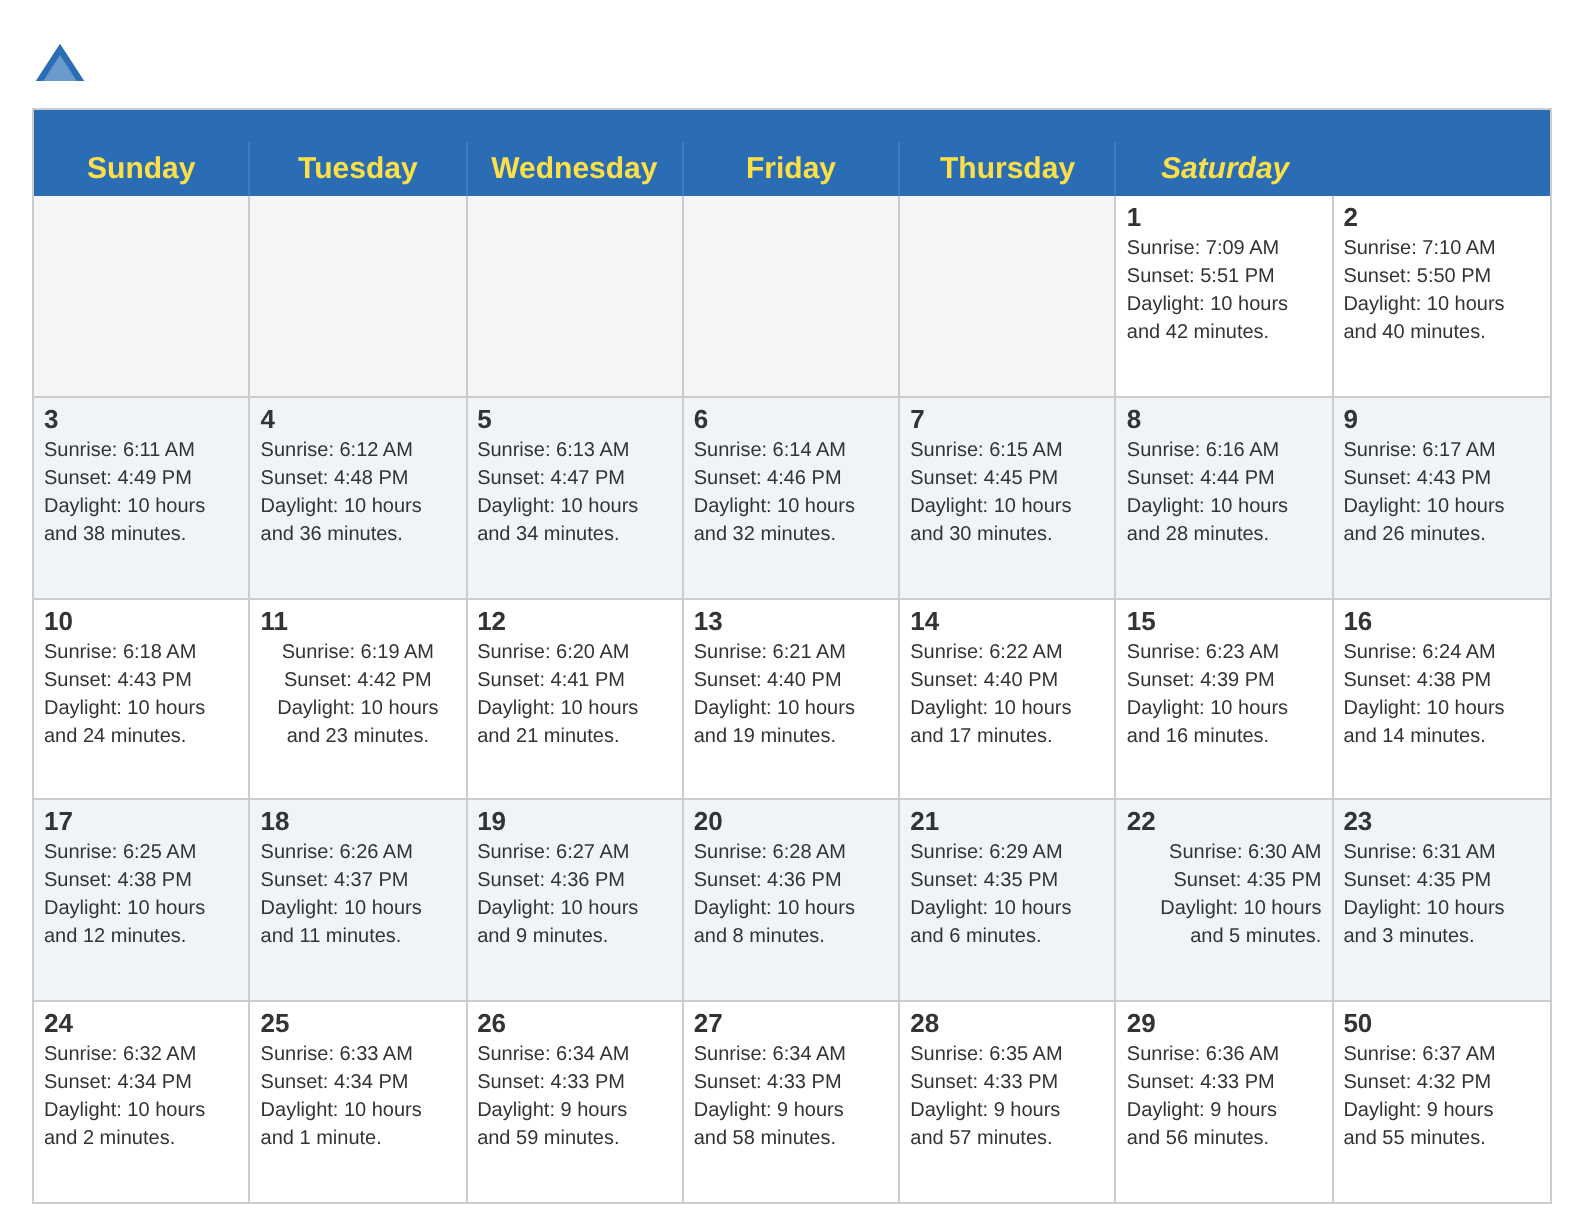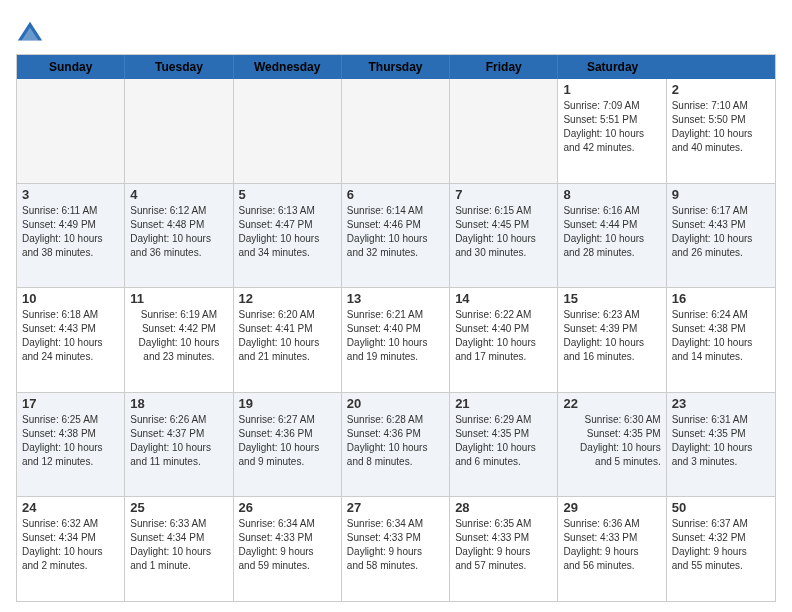--- a/index.html
+++ b/index.html
@@ -61,28 +61,29 @@
       font-size: 15px;
       color: #555;
       margin-top: 2px;
     }
     .cal-header {
       display: grid;
       grid-template-columns: repeat(7, 1fr);
       background: #2a6db5;
     }
     .cal-header-cell {
-      color: #000000;
-      font-size: 12px;
+      color: #fde047;
+      font-size: 15px;
       font-weight: bold;
       padding: 5px 4px;
       text-align: center;
       border-right: 1px solid #3a7dc5;
-    }
-    .cal-header-cell:last-child { border-right: none; }
+      margin-top: 16px;
+    }
+    .cal-header-cell:last-child { border-right: none; font-style: italic; }
     .cal-body {
       flex: 1;
       display: flex;
       flex-direction: column;
     }
     .cal-row {
       display: grid;
       grid-template-columns: repeat(7, 1fr);
       flex: 1;
       border-bottom: 1px solid #ccc;
@@ -136,22 +137,22 @@
       <div class="month-title"></div>
       <div class="location"></div>
     </div>
   </div>
 
   <div class="calendar-wrapper">
     <div class="cal-header" id="cal-header">
         <div class="cal-header-cell">Sunday</div>
         <div class="cal-header-cell">Tuesday</div>
         <div class="cal-header-cell">Wednesday</div>
+        <div class="cal-header-cell">Friday</div>
         <div class="cal-header-cell">Thursday</div>
-        <div class="cal-header-cell">Friday</div>
         <div class="cal-header-cell">Saturday</div>
       </div>
     <div class="cal-body" id="cal-body">
         <div class="cal-row">
           <div class="cal-cell empty"></div>
           <div class="cal-cell empty"></div>
           <div class="cal-cell empty"></div>
           <div class="cal-cell empty"></div>
           <div class="cal-cell empty"></div>
           <div class="cal-cell">

